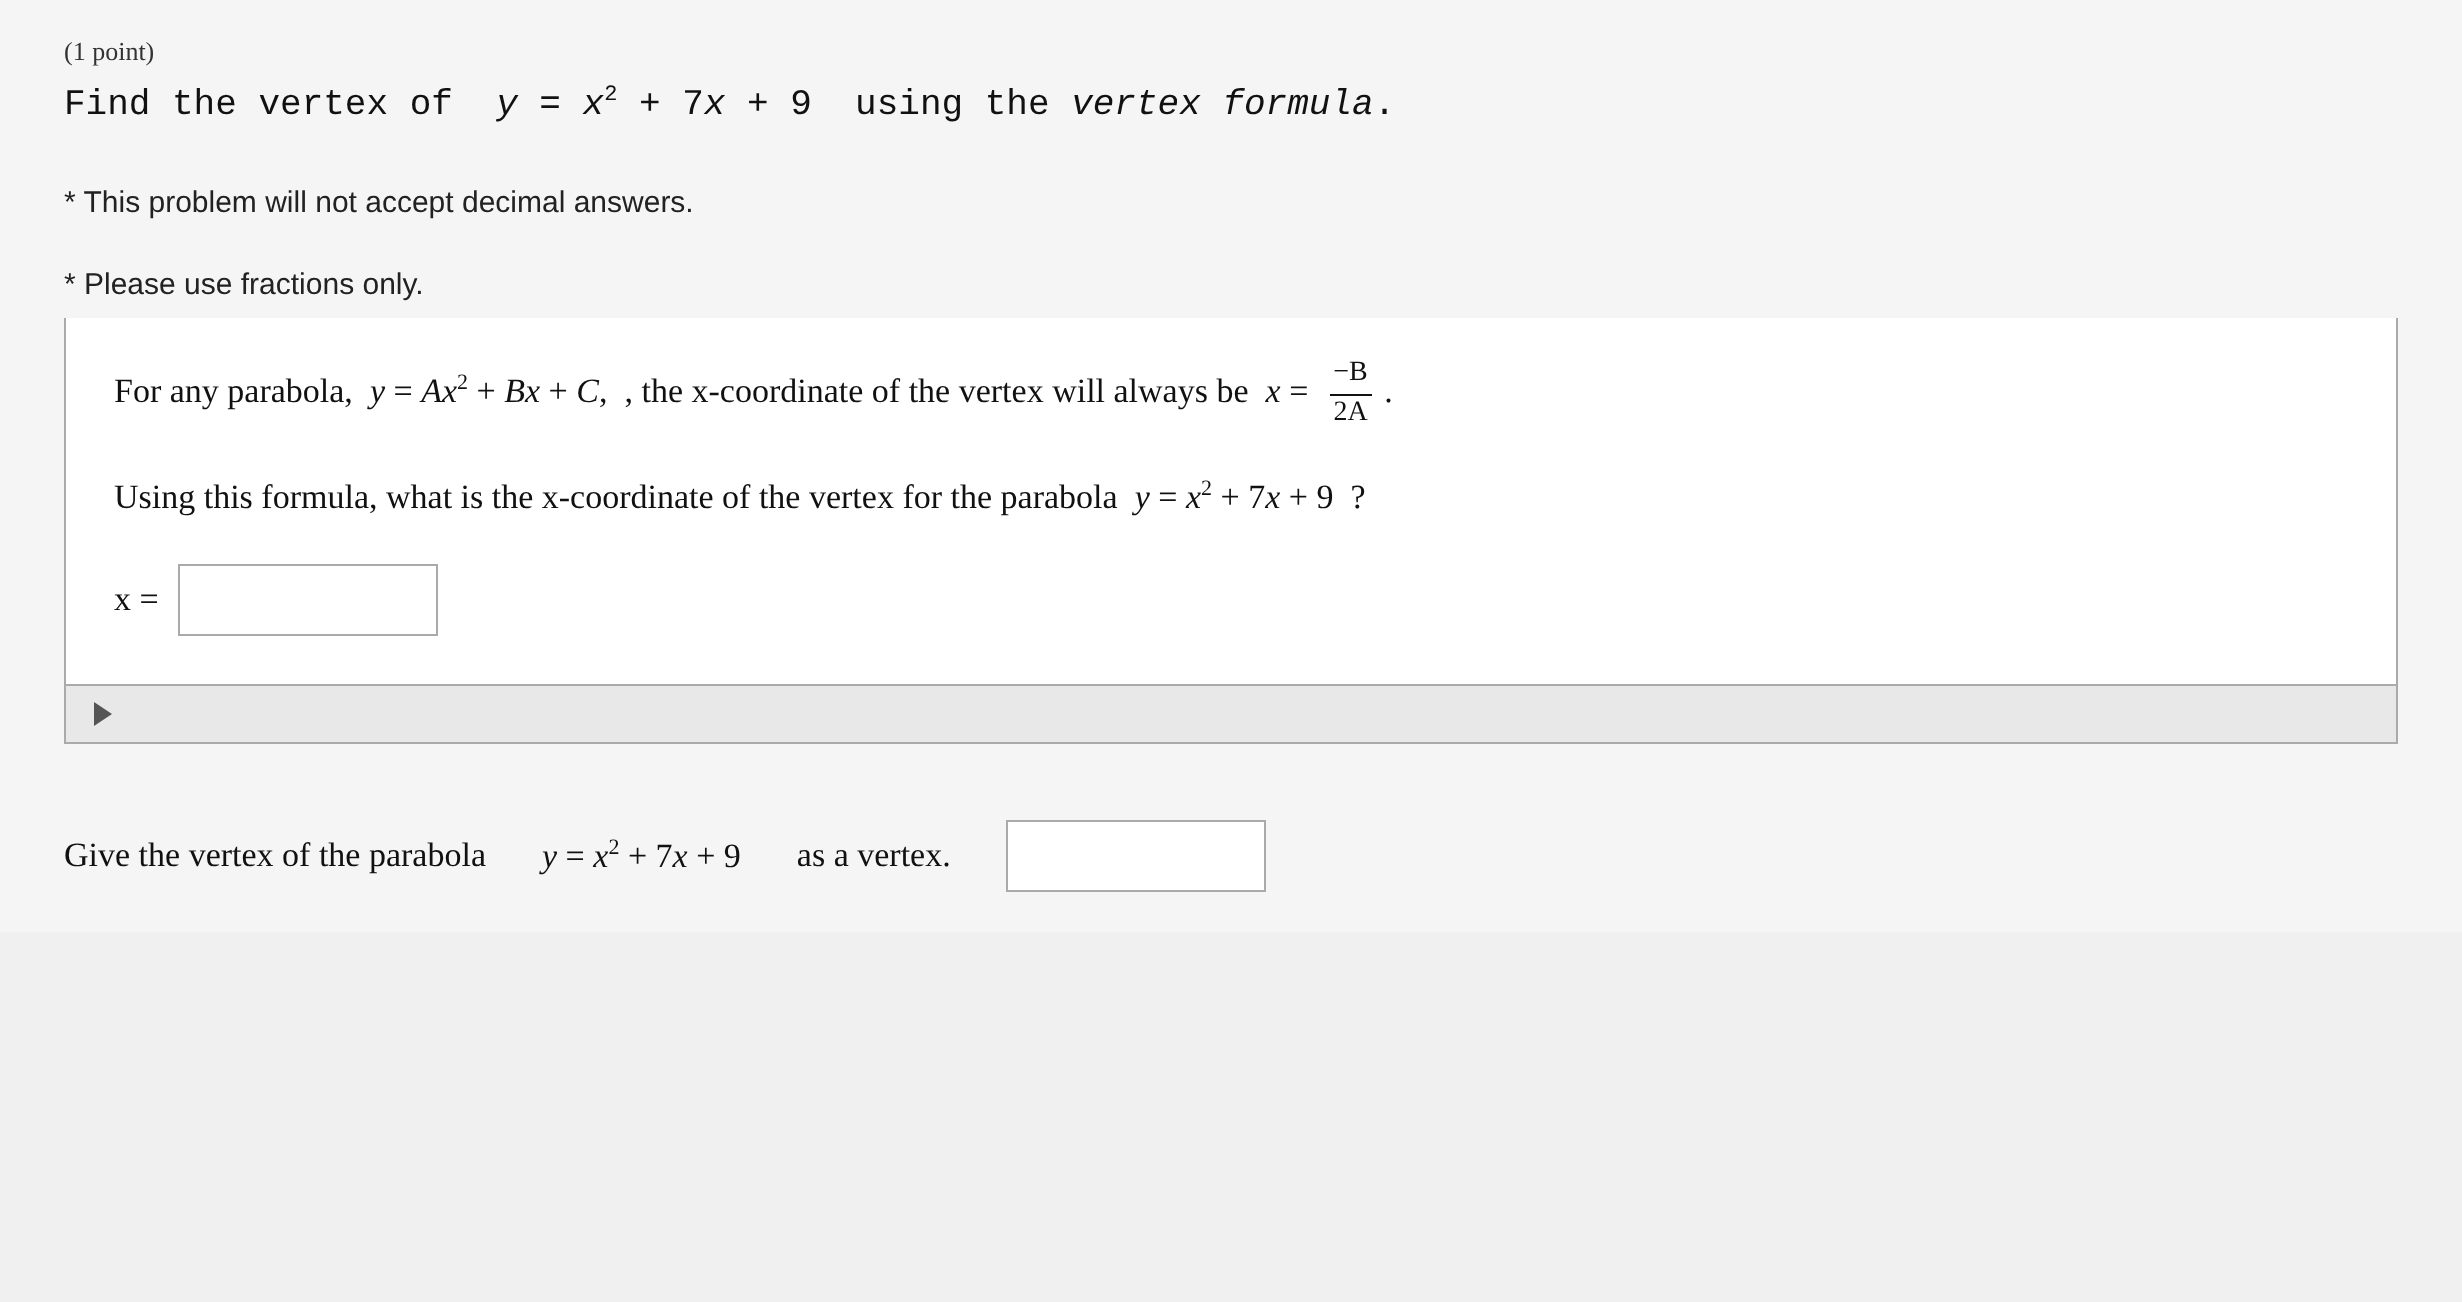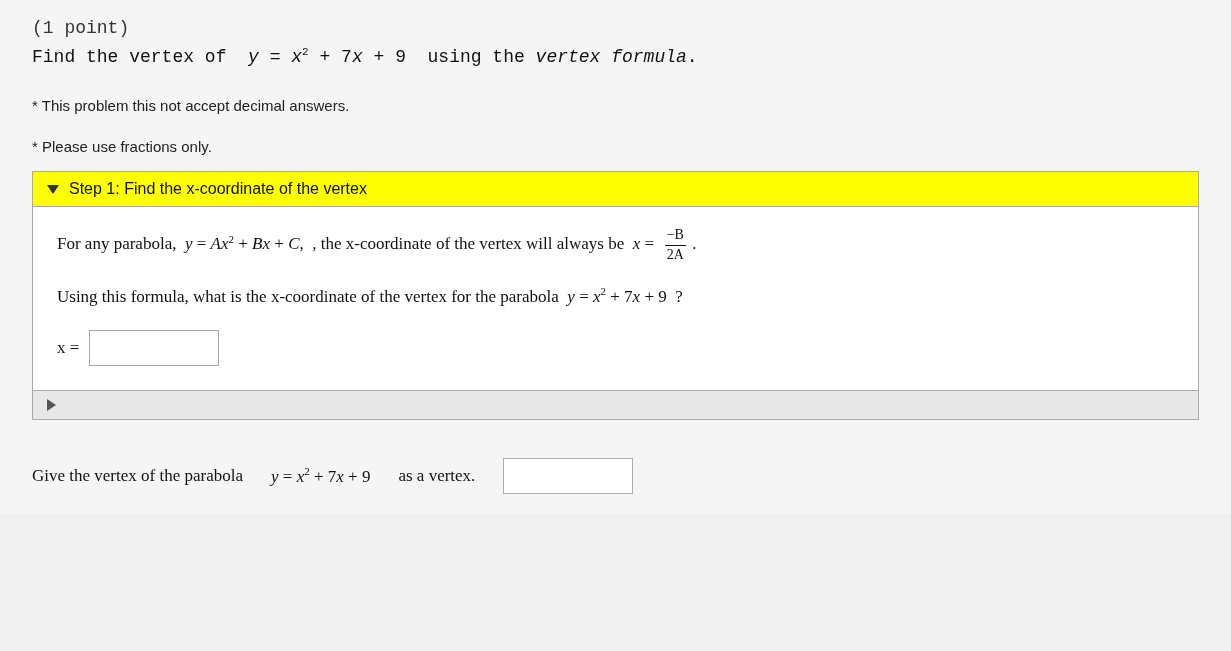--- a/index.html
+++ b/index.html
@@ -13,22 +13,22 @@
       width: 1231px;
     }
 
     .page-container {
       background: #f5f5f5;
       padding: 18px 32px 24px 32px;
       max-width: 1231px;
     }
 
     .point-label {
-      font-family: Liberation Mono, monospace;
-      font-size: 18px;
+      font-family: Liberation Serif, serif;
+      font-size: 13px;
       color: #333;
       margin-bottom: 6px;
     }
 
     .problem-statement {
       font-size: 18px;
       margin-bottom: 26px;
       line-height: 1.5;
       font-family: Liberation Mono, monospace;
     }
@@ -178,27 +178,23 @@
 
   <div class="problem-statement">
     <span>Find the vertex of</span>
     <span>
       &nbsp;<span class="math-italic">y</span> = <span class="math-italic">x</span><sup>2</sup> + 7<span class="math-italic">x</span> + 9&nbsp;
     </span>
     <span>using the</span>
     <em>vertex formula</em><span>.</span>
   </div>
 
-  <div class="note-line">* This problem this not accept decimal answers.</div>
+  <div class="note-line">* This problem will not accept decimal answers.</div>
   <div class="note-line" style="margin-bottom:8px;margin-top:24px;">* Please use fractions only.</div>
 
-  <div class="step-header-active">
-    <span class="triangle-icon"></span>
-    <span>Step 1: Find the x-coordinate of the vertex</span>
-  </div>
 
   <div class="step-content">
 
     <div class="formula-line">
       <span>For any parabola,</span>
       &nbsp;<span class="math-italic">y</span> = <span class="math-italic">Ax</span><sup>2</sup> + <span class="math-italic">Bx</span> + <span class="math-italic">C</span>,&nbsp;
       <span>, the x-coordinate of the vertex will always be</span>
       &nbsp;<span class="math-italic">x</span> =&nbsp;
       <span class="math-frac">
         <span class="numer">−B</span>

